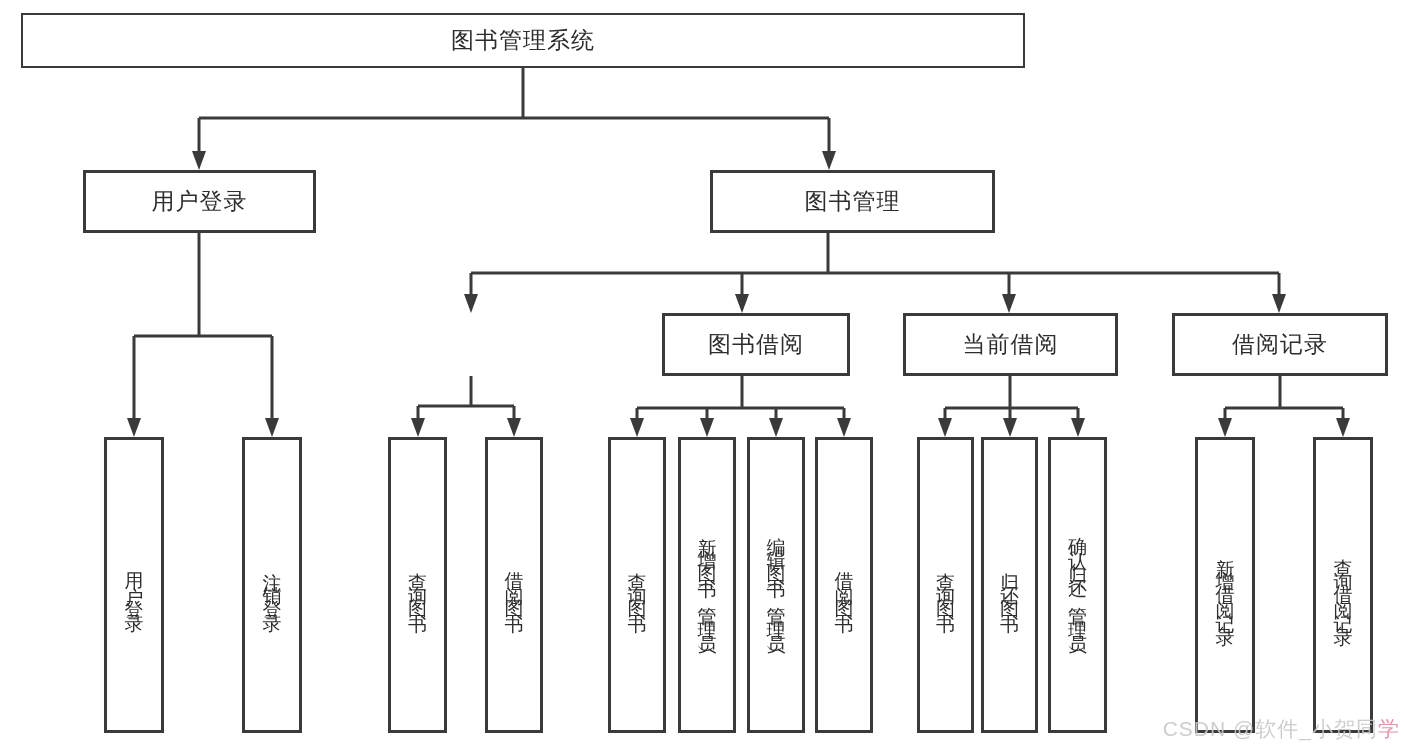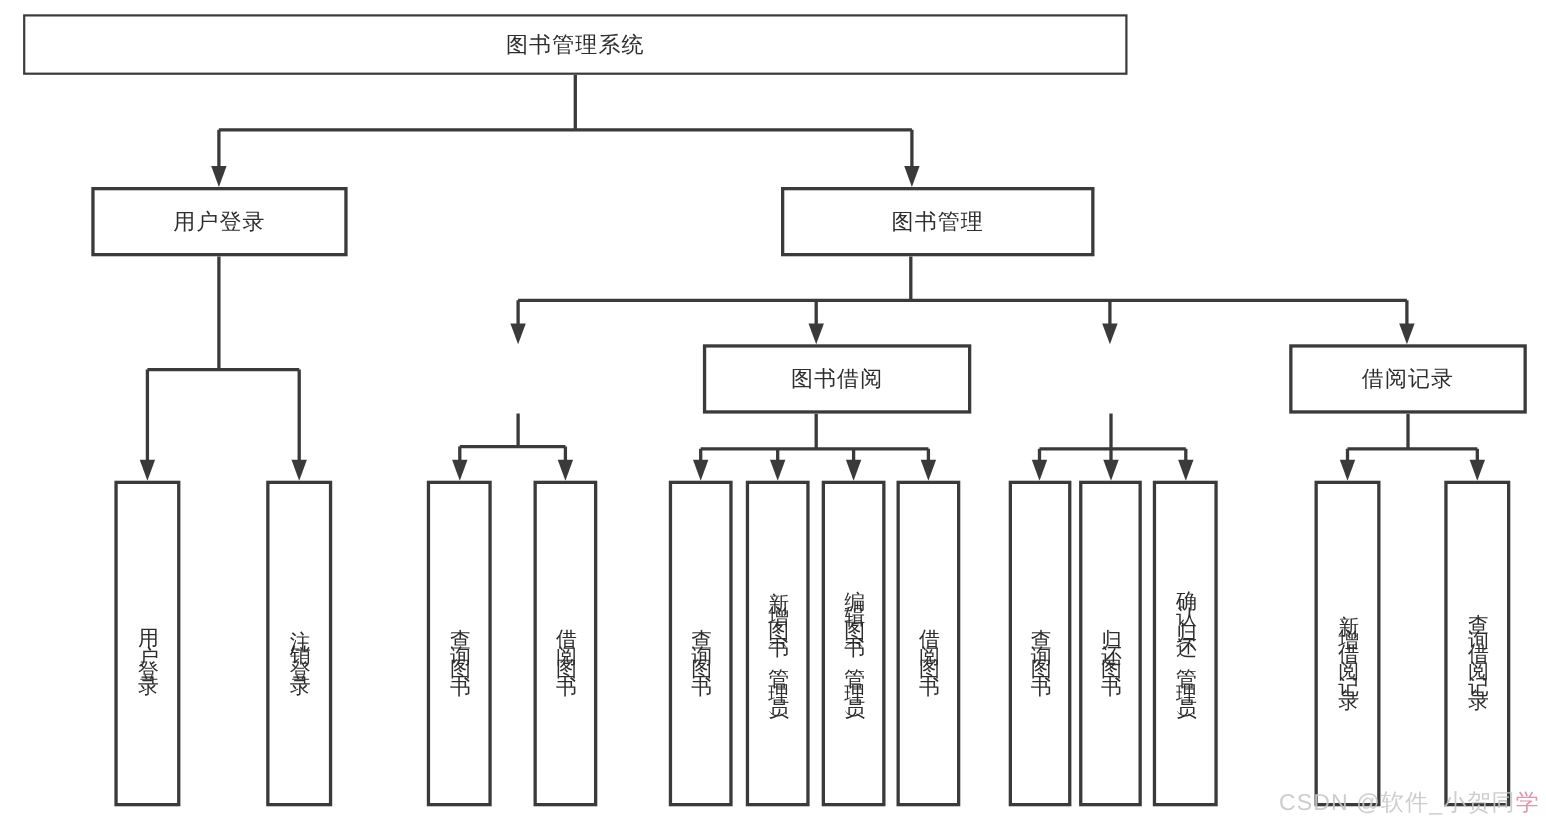--- a/index.html
+++ b/index.html
@@ -21,21 +21,21 @@
   .arrowhead{fill:var(--line);stroke:none;}
   .node{
     position:absolute;
     box-sizing:border-box;
     background:#ffffff;
     border:3px solid var(--line);
     display:flex;
     align-items:center;
     justify-content:center;
     color:var(--text);
-    font-size:20px;
+    font-size:23px;
     letter-spacing:1px;
     z-index:2;
     white-space:nowrap;
   }
   .node.root{border-width:2px;}
   .node.v{
     writing-mode:vertical-lr;
     text-orientation:mixed;
     font-size:19px;
     letter-spacing:14px;
@@ -93,21 +93,22 @@
     <path class="connector" d="M1280 376 V408 M1225 408 H1343 M1225 408 V421 M1343 408 V421"></path>
     <polygon class="arrowhead" points="1225,437 1218,418 1232,418"></polygon>
     <polygon class="arrowhead" points="1343,437 1336,418 1350,418"></polygon>
   </svg>
 
   <div class="node root" style="left:21px;top:13px;width:1004px;height:55px">图书管理系统</div>
 
   <div class="node" style="left:83px;top:170px;width:233px;height:63px">用户登录</div>
   <div class="node" style="left:710px;top:170px;width:285px;height:63px">图书管理</div>
 
-  <div class="node" style="left:639px;top:313px;width:244px;height:63px">图书借阅</div>
+  <div class="node" style="left:662px;top:313px;width:188px;height:63px">图书借阅</div>
+  <div class="node" style="left:903px;top:313px;width:215px;height:63px">当前借阅</div>
   <div class="node" style="left:1172px;top:313px;width:216px;height:63px">借阅记录</div>
 
   <div class="node v" style="left:104px;top:437px;width:60px;height:296px">用户登录</div>
   <div class="node v" style="left:242px;top:437px;width:60px;height:296px">注销登录</div>
 
   <div class="node v" style="left:388px;top:437px;width:59px;height:296px">查询图书</div>
   <div class="node v" style="left:485px;top:437px;width:58px;height:296px">借阅图书</div>
 
   <div class="node v" style="left:608px;top:437px;width:58px;height:296px">查询图书</div>
   <div class="node v" style="left:678px;top:437px;width:58px;height:296px">新增图书（管理员）</div>

